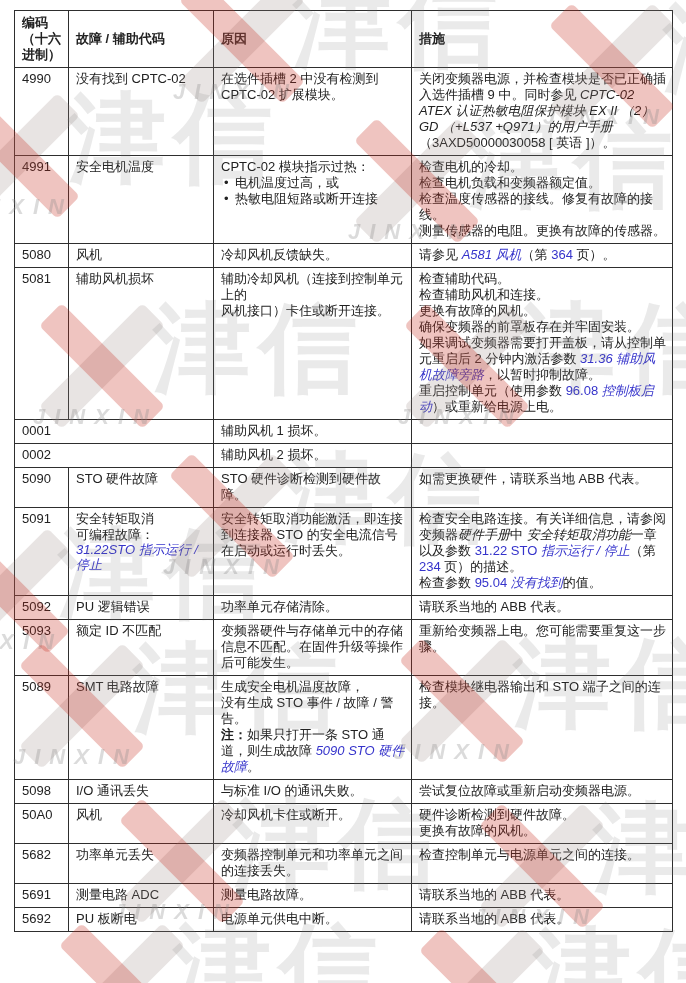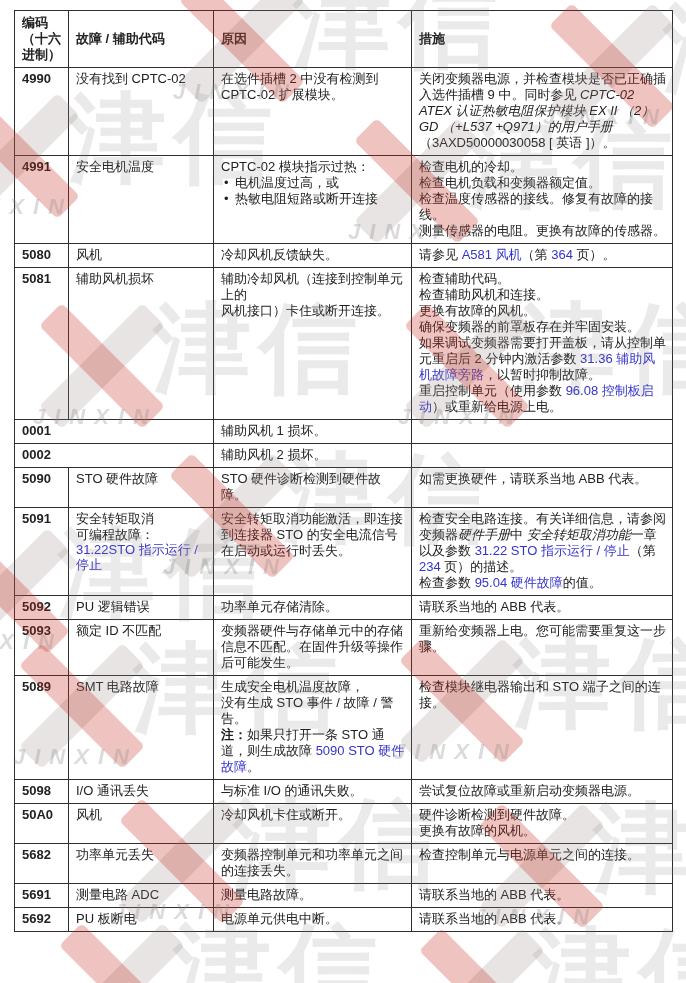--- a/index.html
+++ b/index.html
@@ -18,30 +18,30 @@
   table.fault th, table.fault td{
     border:1px solid #2e2e2e;
     vertical-align:top;text-align:left;
     padding:3px 6px 4px 7px;
     word-break:break-word;overflow-wrap:break-word;
   }
   table.fault th{
     font-weight:bold;vertical-align:middle;padding-top:4px;padding-bottom:4px;
   }
   th.col0{white-space:pre-line;vertical-align:top;}
-  td.code{font-family:"Liberation Sans", sans-serif;font-weight:bold;}
+  td.code{font-family:"Liberation Sans", sans-serif;}
   td.sub{text-align:right;padding-right:14px;}
   .para{margin:0;}
   .para.bullet{padding-left:14px;position:relative;}
   .para.bullet::before{content:"\2022";position:absolute;left:3px;}
   .para.small{font-size:13px;line-height:15px;}
   .seg-i{font-style:italic;}
   .seg-b{font-weight:bold;}
   .seg-l{color:#3533cb;}
-  .seg-li{color:#3533cb;margin-top:16px;}
+  .seg-li{color:#3533cb;font-style:italic;margin-top:16px;}
   
   .wm-layer{position:absolute;inset:0;z-index:5;pointer-events:none;}
   .wm{position:absolute;width:360px;height:140px;pointer-events:none;}
   .wm-bar{position:absolute;width:146px;height:32px;left:-6px;top:50px;border-radius:5px;
           background:rgba(198,42,30,0.28);}
   .wm-bar.b1{transform:rotate(45deg);}
   .wm-bar.b2{transform:rotate(-45deg);background:rgba(150,130,128,0.22);}
   .wm-cn{position:absolute;left:118px;top:-16px;font-size:98px;font-weight:bold;
          letter-spacing:8px;color:rgba(125,125,125,0.16);white-space:nowrap;}
   .wm-en{position:absolute;left:-2px;top:104px;font-size:22px;font-weight:bold;font-style:italic;
@@ -173,21 +173,21 @@
         </td>
         <td>
           <div class="para"><span class="seg">安全转矩取消</span></div>
           <div class="para small"><span class="seg">可编程故障：</span><span class="seg-li">31.22STO 指示运行 / 停止</span></div>
         </td>
         <td>
           <div class="para"><span class="seg">安全转矩取消功能激活，即连接到连接器 STO 的安全电流信号在启动或运行时丢失。</span></div>
         </td>
         <td>
           <div class="para"><span class="seg">检查安全电路连接。有关详细信息，请参阅变频器</span><span class="seg-i">硬件手册</span><span class="seg">中 </span><span class="seg-i">安全转矩取消功能</span><span class="seg">一章以及参数 </span><span class="seg-l">31.22 STO </span><span class="seg-li">指示运行 / 停止</span><span class="seg">（第 </span><span class="seg-l">234</span><span class="seg"> 页）的描述。</span></div>
-          <div class="para"><span class="seg">检查参数 </span><span class="seg-l">95.04 </span><span class="seg-li">硬件故障</span><span class="seg">的值。</span></div>
+          <div class="para"><span class="seg">检查参数 </span><span class="seg-l">95.04 </span><span class="seg-li">没有找到</span><span class="seg">的值。</span></div>
         </td>
       </tr>
       <tr>
         <td class="code">
           <div class="para"><span class="seg">5092</span></div>
         </td>
         <td>
           <div class="para"><span class="seg">PU 逻辑错误</span></div>
         </td>
         <td>

